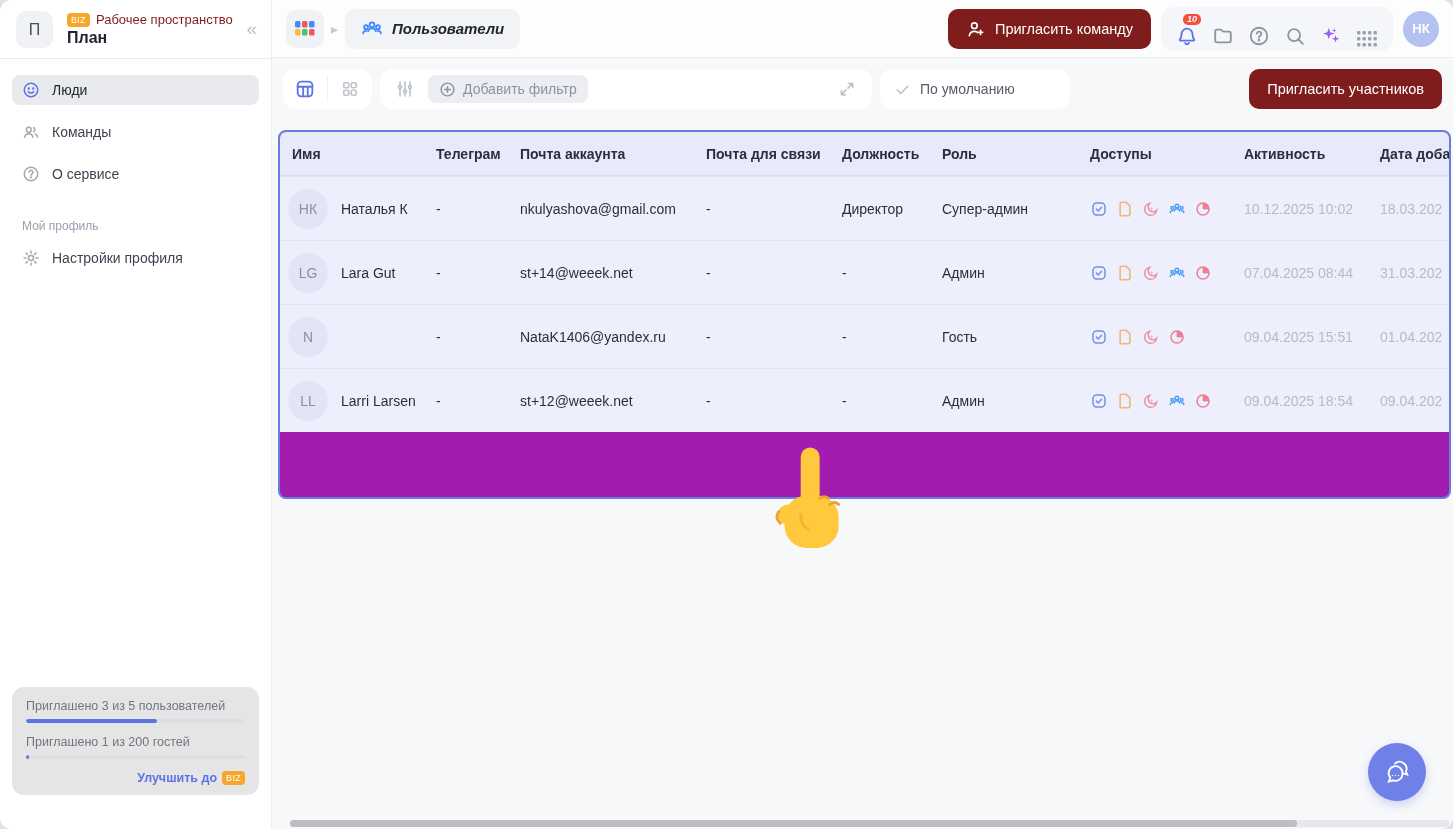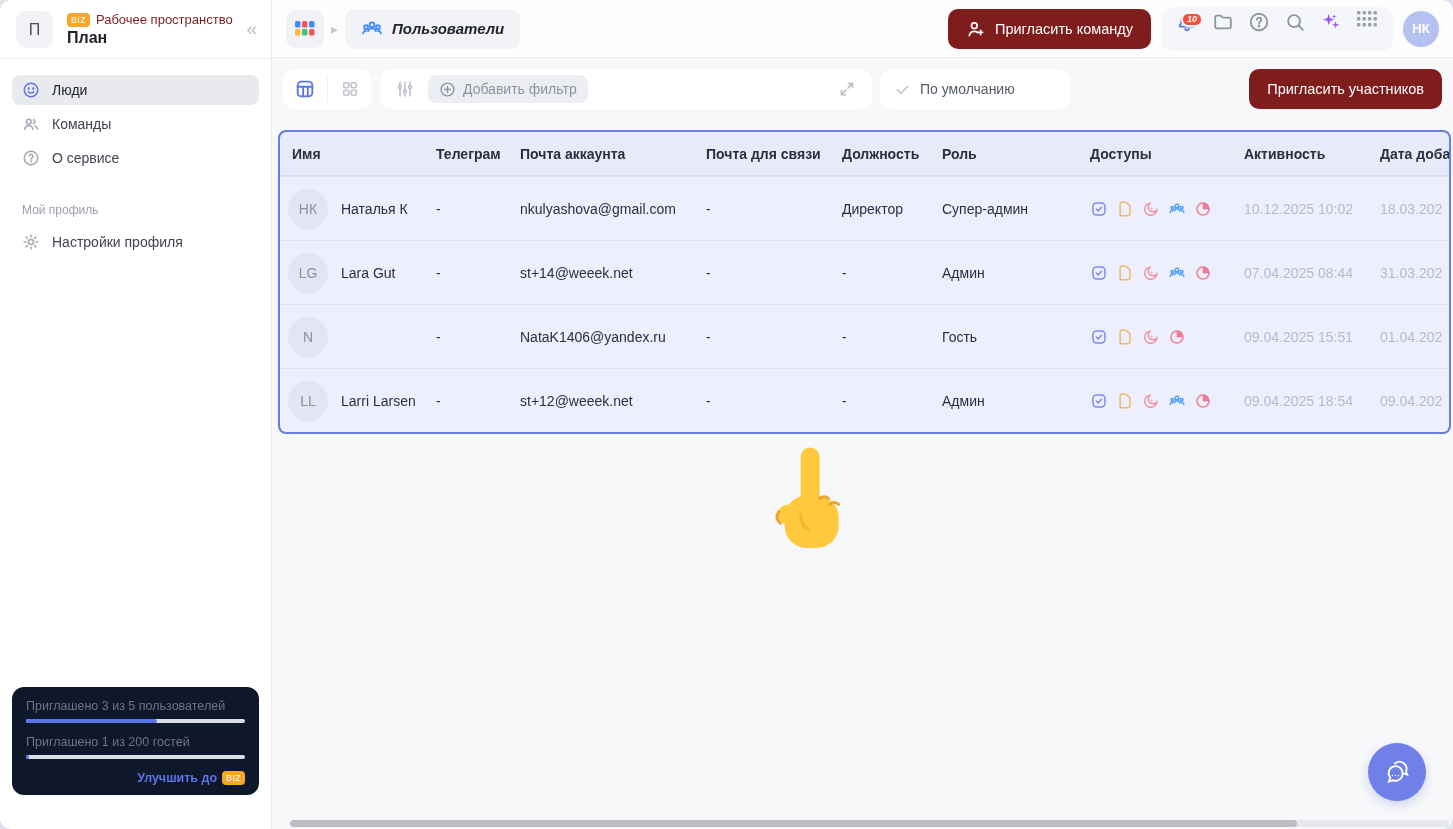--- a/index.html
+++ b/index.html
@@ -10,42 +10,42 @@
   .sidebar { position:absolute; left:0; top:0; width:272px; height:829px; background:#ffffff; border-right:1px solid #ececf0; }
   .ws-header { position:relative; height:59px; border-bottom:1px solid #ececf0; padding:11px 16px; display:flex; }
   .ws-logo { width:37px; height:37px; background:#f1f2f5; border-radius:10px; display:flex; align-items:center; justify-content:center; font-size:16px; color:#4a4f5a; }
   .ws-meta { margin-left:14px; padding-top:1px; }
   .ws-toprow { display:flex; align-items:center; gap:6px; }
   .biz-badge { background:#f7a62a; color:#fff; font-size:9px; font-weight:normal; padding:2px 4px; border-radius:4px; letter-spacing:.3px; }
   .ws-label { font-size:13px; color:#7f1d1d; }
   .ws-name { font-size:16px; font-weight:700; color:#20242e; margin-top:2px; }
   .collapse { position:absolute; right:14px; top:18px; color:#b9bec8; font-size:19px; cursor:pointer; }
   .nav { padding:16px 12px 0; }
-  .nav-item { display:flex; align-items:center; gap:12px; height:30px; padding:12px 10px; border-radius:8px; font-size:14px; color:#3f4450; cursor:pointer; margin-bottom:4px; }
+  .nav-item { display:flex; align-items:center; gap:12px; height:30px; padding:12px 10px; border-radius:8px; font-size:14px; color:#3f4450; cursor:pointer; margin-bottom:12px; }
   .nav-item.active { background:#e9eaee; color:#23272f; }
   .nav-item .nicon { width:18px; height:18px; display:flex; align-items:center; justify-content:center; color:#a3a8b3; }
   .nav-item.active .nicon { color:#5b74e8; }
   .nav-section { font-size:12px; color:#9aa0ac; padding:0 22px; margin-top:30px; margin-bottom:10px; }
-  .usage-card { position:absolute; left:12px; right:12px; bottom:34px; background:#0f172a; border-radius:12px; padding:12px 14px 10px; }
+  .usage-card { position:absolute; left:12px; right:12px; bottom:34px; background:#e5e5e5; border-radius:12px; padding:12px 14px 10px; }
   .usage-text { font-size:12.5px; color:#6f7581; margin-bottom:6px; }
   .bar { height:4px; background:#dcdee6; border-radius:3px; margin-bottom:12px; overflow:hidden; }
   .bar-fill { height:100%; background:#5b74e8; border-radius:3px; }
   .upgrade-row { display:flex; justify-content:flex-end; align-items:center; gap:5px; margin-top:2px; }
   .upgrade-link { font-size:12.5px; font-weight:700; color:#5b74e8; cursor:pointer; }
 
   
   .topbar { position:absolute; left:272px; top:0; right:0; height:58px; background:#fdfdfe; border-bottom:1px solid #ececf0; display:flex; align-items:center; padding:0 14px; }
   .colorgrid-btn { width:38px; height:38px; background:#f1f2f5; border-radius:10px; display:flex; align-items:center; justify-content:center; cursor:pointer; }
   .crumb-sep { color:#c3c7d0; font-size:14px; margin:0 7px; }
   .crumb-pill { height:40px; background:#f2f3f6; border-radius:10px; display:flex; align-items:center; gap:9px; padding:0 16px; cursor:pointer;font-style:italic; }
   .crumb-pill .ptxt { font-size:15px; font-weight:700; color:#23262e; }
   .topbar-right { margin-left:auto; display:flex; align-items:center; gap:10px; }
   .btn-blue { background:#7f1d1d; color:#fff; border:none; border-radius:10px; height:40px; font-size:14.5px; font-family:"Liberation Sans",sans-serif; cursor:pointer; display:flex; align-items:center; gap:9px; padding:0 18px; }
   .icon-tray { background:#f5f6f9; border-radius:12px; height:44px; display:flex; align-items:center; padding:0 8px; }
-  .tray-btn { width:36px; height:36px; display:flex; align-items:flex-start; justify-content:center; color:#8e94a0; cursor:pointer; position:relative;font-style:italic; }
+  .tray-btn { width:36px; height:36px; display:flex; align-items:flex-end; justify-content:center; color:#8e94a0; cursor:pointer; position:relative;font-style:italic; }
   .tray-btn.bell { color:#5b74e8; }
   .badge-red { position:absolute; top:1px; right:2px; background:#f4503e; color:#fff; font-size:9px; font-weight:700; border-radius:7px; padding:1px 4px; border:2px solid #f5f6f9; line-height:1; }
   .avatar { width:36px; height:36px; border-radius:50%; background:#b4c1f1; color:#fff; font-size:13px; font-weight:600; display:flex; align-items:center; justify-content:center; cursor:pointer; }
 
   
   .toolbar { position:absolute; left:272px; top:58px; right:0; height:62px; display:flex; align-items:center; padding:0 11px; gap:8px; }
   .pill { background:#fff; border-radius:12px; height:40px; display:flex; align-items:center; }
   .viewswitch { width:89px; }
   .view-btn { width:44px; height:40px; display:flex; align-items:center; justify-content:center; color:#c0c4cd; cursor:pointer; }
   .view-btn.active { color:#5b74e8; }
@@ -55,21 +55,21 @@
   .filter-chip { background:#eceef4; border-radius:8px; height:28px; display:flex; align-items:center; gap:7px; padding:0 11px; color:#8d93a1; font-size:14px; cursor:pointer; }
   .expand-btn { margin-left:auto; width:30px; height:30px; display:flex; align-items:center; justify-content:center; color:#b9bec8; cursor:pointer; }
   .searchbox { width:196px; padding:0 12px; gap:8px; color:#b9bec8; }
   .searchbox input { border:none; outline:none; background:transparent; font-size:14px; width:130px; font-family:"Liberation Sans",sans-serif; color:#3c414d; }
   .searchbox input::placeholder { color:#b9bec8; }
   .sortbox { width:190px; padding:0 14px; gap:9px; color:#b9bec8; cursor:pointer; }
   .sortbox .stxt { font-size:14px; color:#555b68; }
   .invite-members { margin-left:auto; font-weight:500; }
 
   
-  .table-wrap { position:absolute; left:278px; top:130px; width:1173px; height:304px; border:2px solid #6b7ce0; border-radius:8px; overflow:hidden; background:#4d7c0f; }
+  .table-wrap { position:absolute; left:278px; top:130px; width:1173px; height:369px; border:2px solid #6b7ce0; border-radius:8px; overflow:hidden; background:#a21caf; }
   .trow { display:flex; width:1288px; height:64px; align-items:center; background:#edf0fc; }
   .trow + .trow { border-top:1px solid #dfe3f4; }
   .thead { height:44px; background:#e7eafa; font-size:13px; font-weight:700; color:#2e3342; border-bottom:1px solid #d9ddf0; }
   .cell { padding-left:12px; font-size:14px; color:#2b2f3a; flex:none; overflow:hidden; white-space:nowrap; }
   .c1{width:144px;} .c2{width:84px;} .c3{width:186px;} .c4{width:136px;} .c5{width:100px;} .c6{width:148px;} .c7{width:154px;} .c8{width:136px;} .c9{width:200px;}
   .namecell { display:flex; align-items:center; gap:13px; padding-left:8px; }
   .row-avatar { width:40px; height:40px; border-radius:50%; background:#e2e5f6; color:#8b90a0; font-size:14px; display:flex; align-items:center; justify-content:center; flex:none; }
   .muted { color:#b7bbc6; }
   .access { display:flex; align-items:center; gap:8px; }
   .aicon { width:18px; height:18px; display:flex; align-items:center; justify-content:center; }

